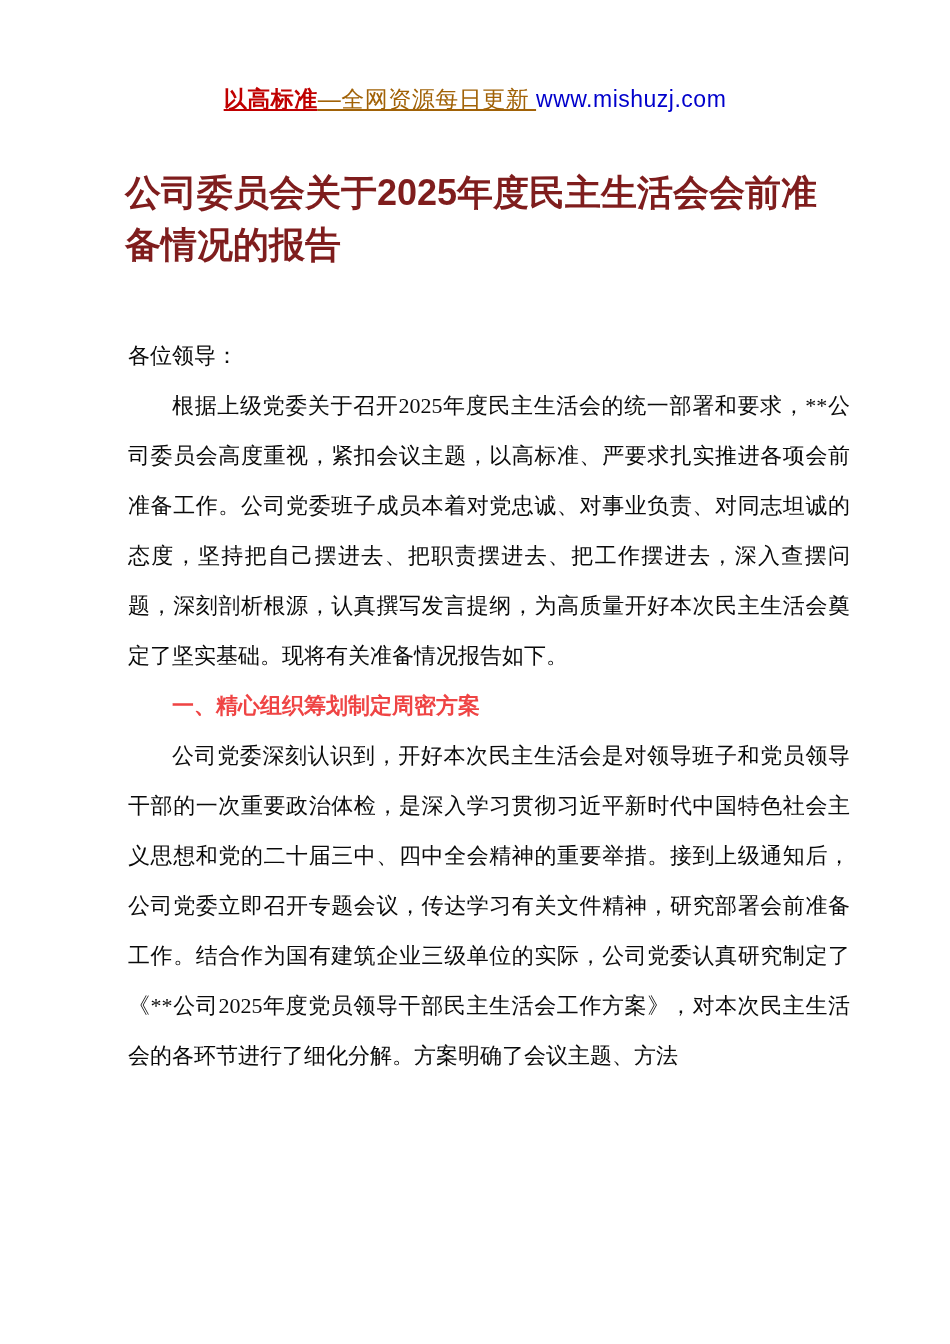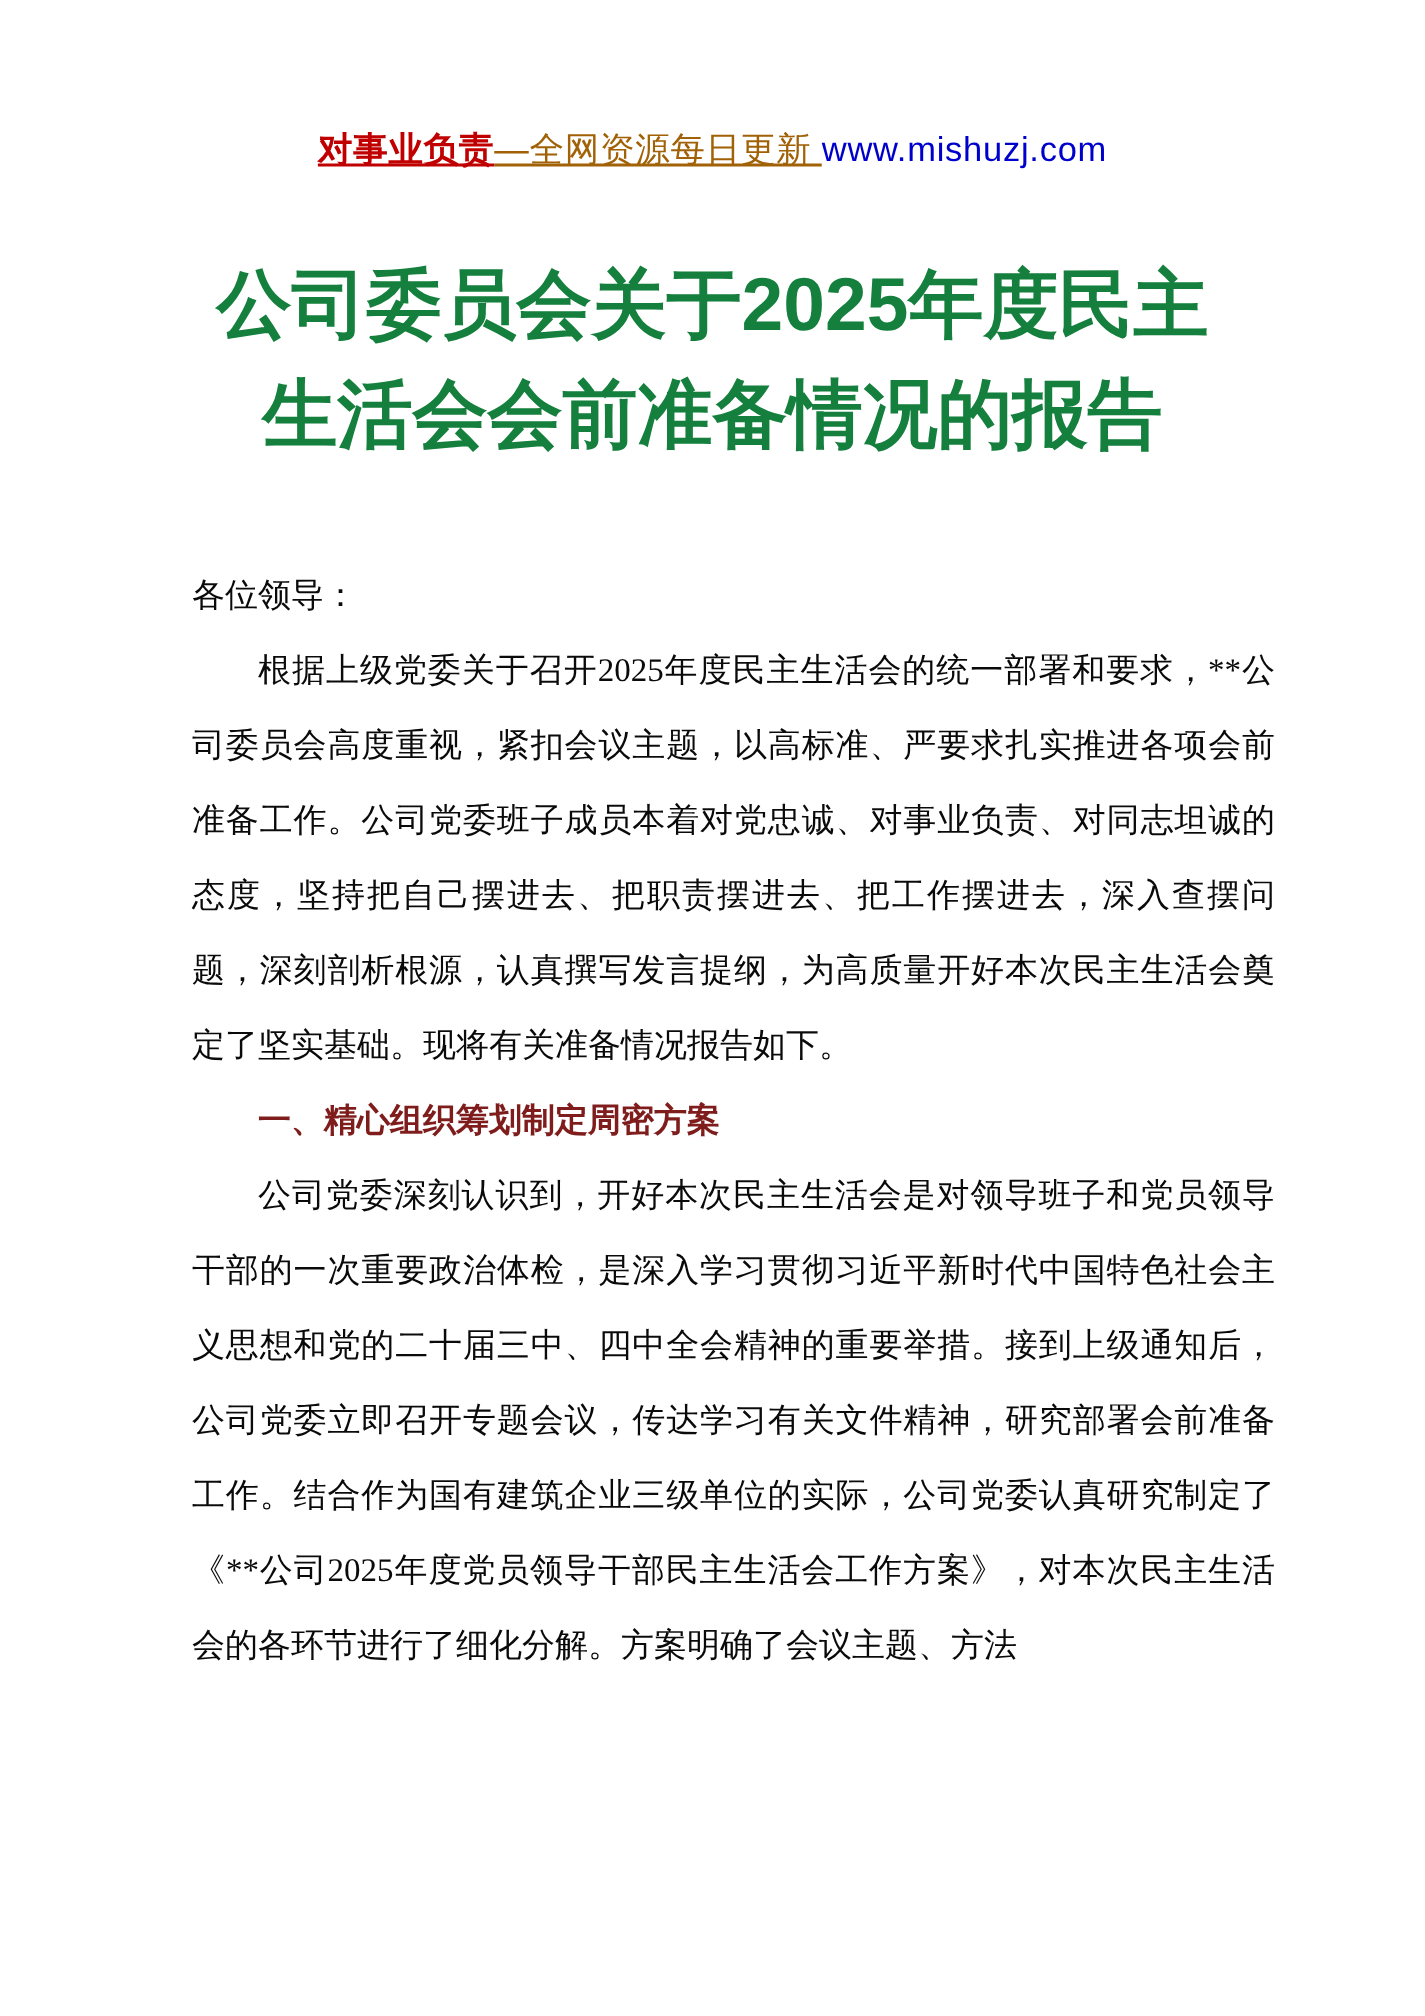--- a/index.html
+++ b/index.html
@@ -30,51 +30,50 @@
     color: #a16207;
     text-decoration: underline;
   }
   .site-header .url {
     color: #0000cc;
     cursor: pointer;
   }
   .doc-title {
     max-width: 700px;
     margin: 52px auto 0 auto;
-    text-align: center;
     font-family: "Liberation Sans", sans-serif;
     font-weight: 700;
-    font-size: 50px;
+    font-size: 36px;
     line-height: 1.45;
-    color: #15803d;
+    color: #7f1d1d;
   }
   .doc-body {
     margin: 60px 100px 0 128px;
     font-size: 22px;
     line-height: 50px;
     text-align: justify;
     color: #0a0a0a;
   }
   .doc-body p { margin: 0; }
   .salutation { text-indent: 0; }
   .para { text-indent: 2em; }
   .section-heading {
     text-indent: 2em;
     font-weight: bold;
     font-family: Liberation Serif, serif;
-    color: #7f1d1d;
+    color: #ef4444;
   }
 </style>
 </head>
 <body>
 
 <div class="page">
 
   <div class="site-header">
-    <span class="brand">对事业负责</span><span class="tagline">—全网资源每日更新 </span><span class="url">www.mishuzj.com</span>
+    <span class="brand">以高标准</span><span class="tagline">—全网资源每日更新 </span><span class="url">www.mishuzj.com</span>
   </div>
 
   <h1 class="doc-title">公司委员会关于2025年度民主生活会会前准备情况的报告</h1>
 
   <div class="doc-body">
     <p class="salutation">各位领导：</p>
     <p class="para">根据上级党委关于召开2025年度民主生活会的统一部署和要求，**公司委员会高度重视，紧扣会议主题，以高标准、严要求扎实推进各项会前准备工作。公司党委班子成员本着对党忠诚、对事业负责、对同志坦诚的态度，坚持把自己摆进去、把职责摆进去、把工作摆进去，深入查摆问题，深刻剖析根源，认真撰写发言提纲，为高质量开好本次民主生活会奠定了坚实基础。现将有关准备情况报告如下。</p>
     <p class="section-heading">一、精心组织筹划制定周密方案</p>
     <p class="para">公司党委深刻认识到，开好本次民主生活会是对领导班子和党员领导干部的一次重要政治体检，是深入学习贯彻习近平新时代中国特色社会主义思想和党的二十届三中、四中全会精神的重要举措。接到上级通知后，公司党委立即召开专题会议，传达学习有关文件精神，研究部署会前准备工作。结合作为国有建筑企业三级单位的实际，公司党委认真研究制定了《**公司2025年度党员领导干部民主生活会工作方案》，对本次民主生活会的各环节进行了细化分解。方案明确了会议主题、方法</p>
   </div>

